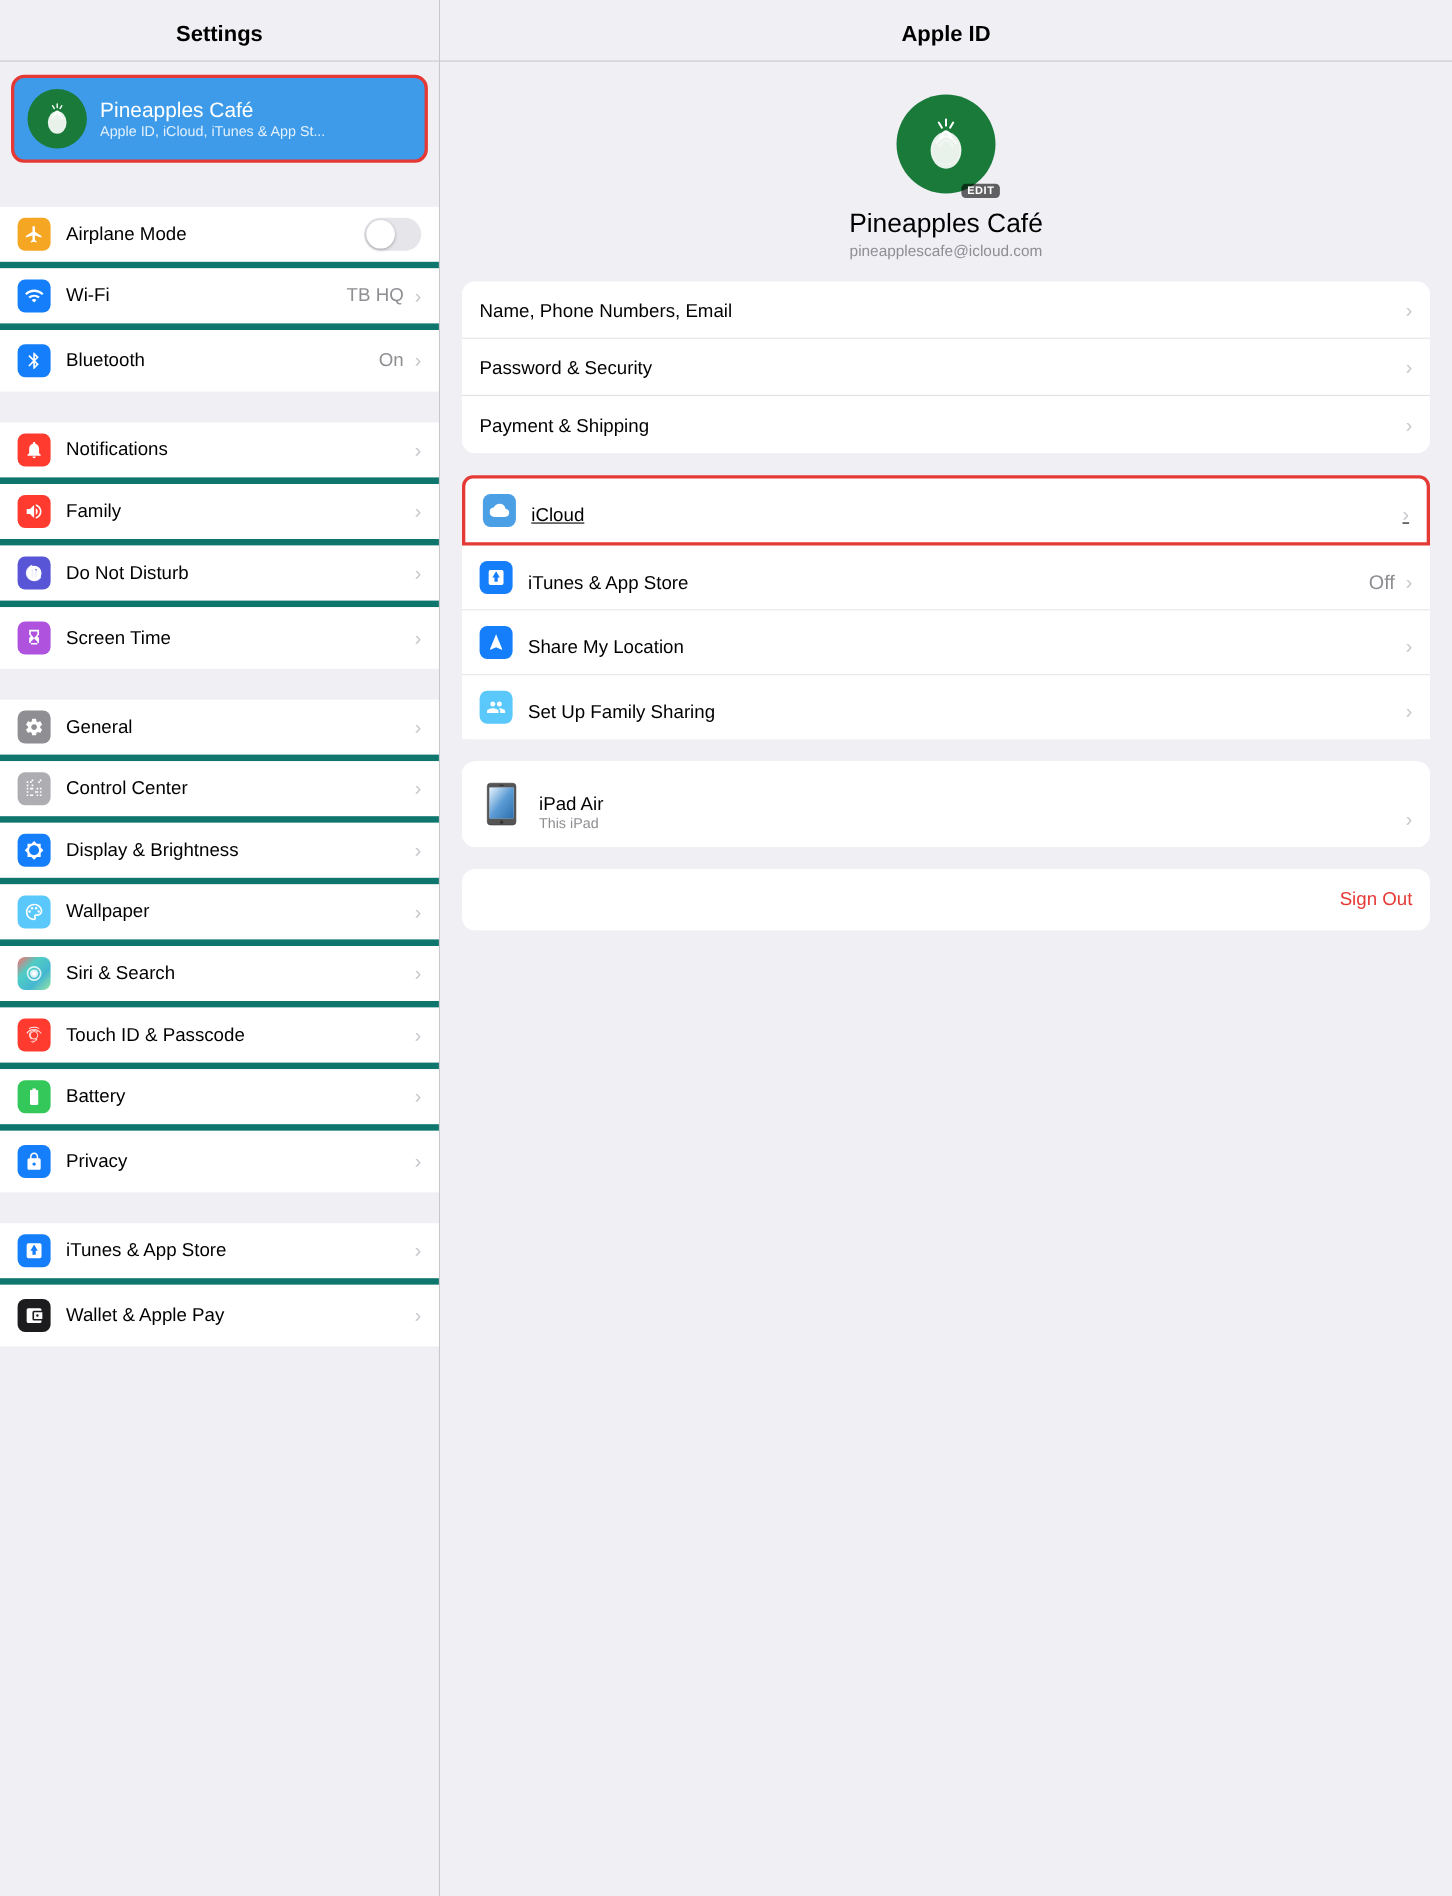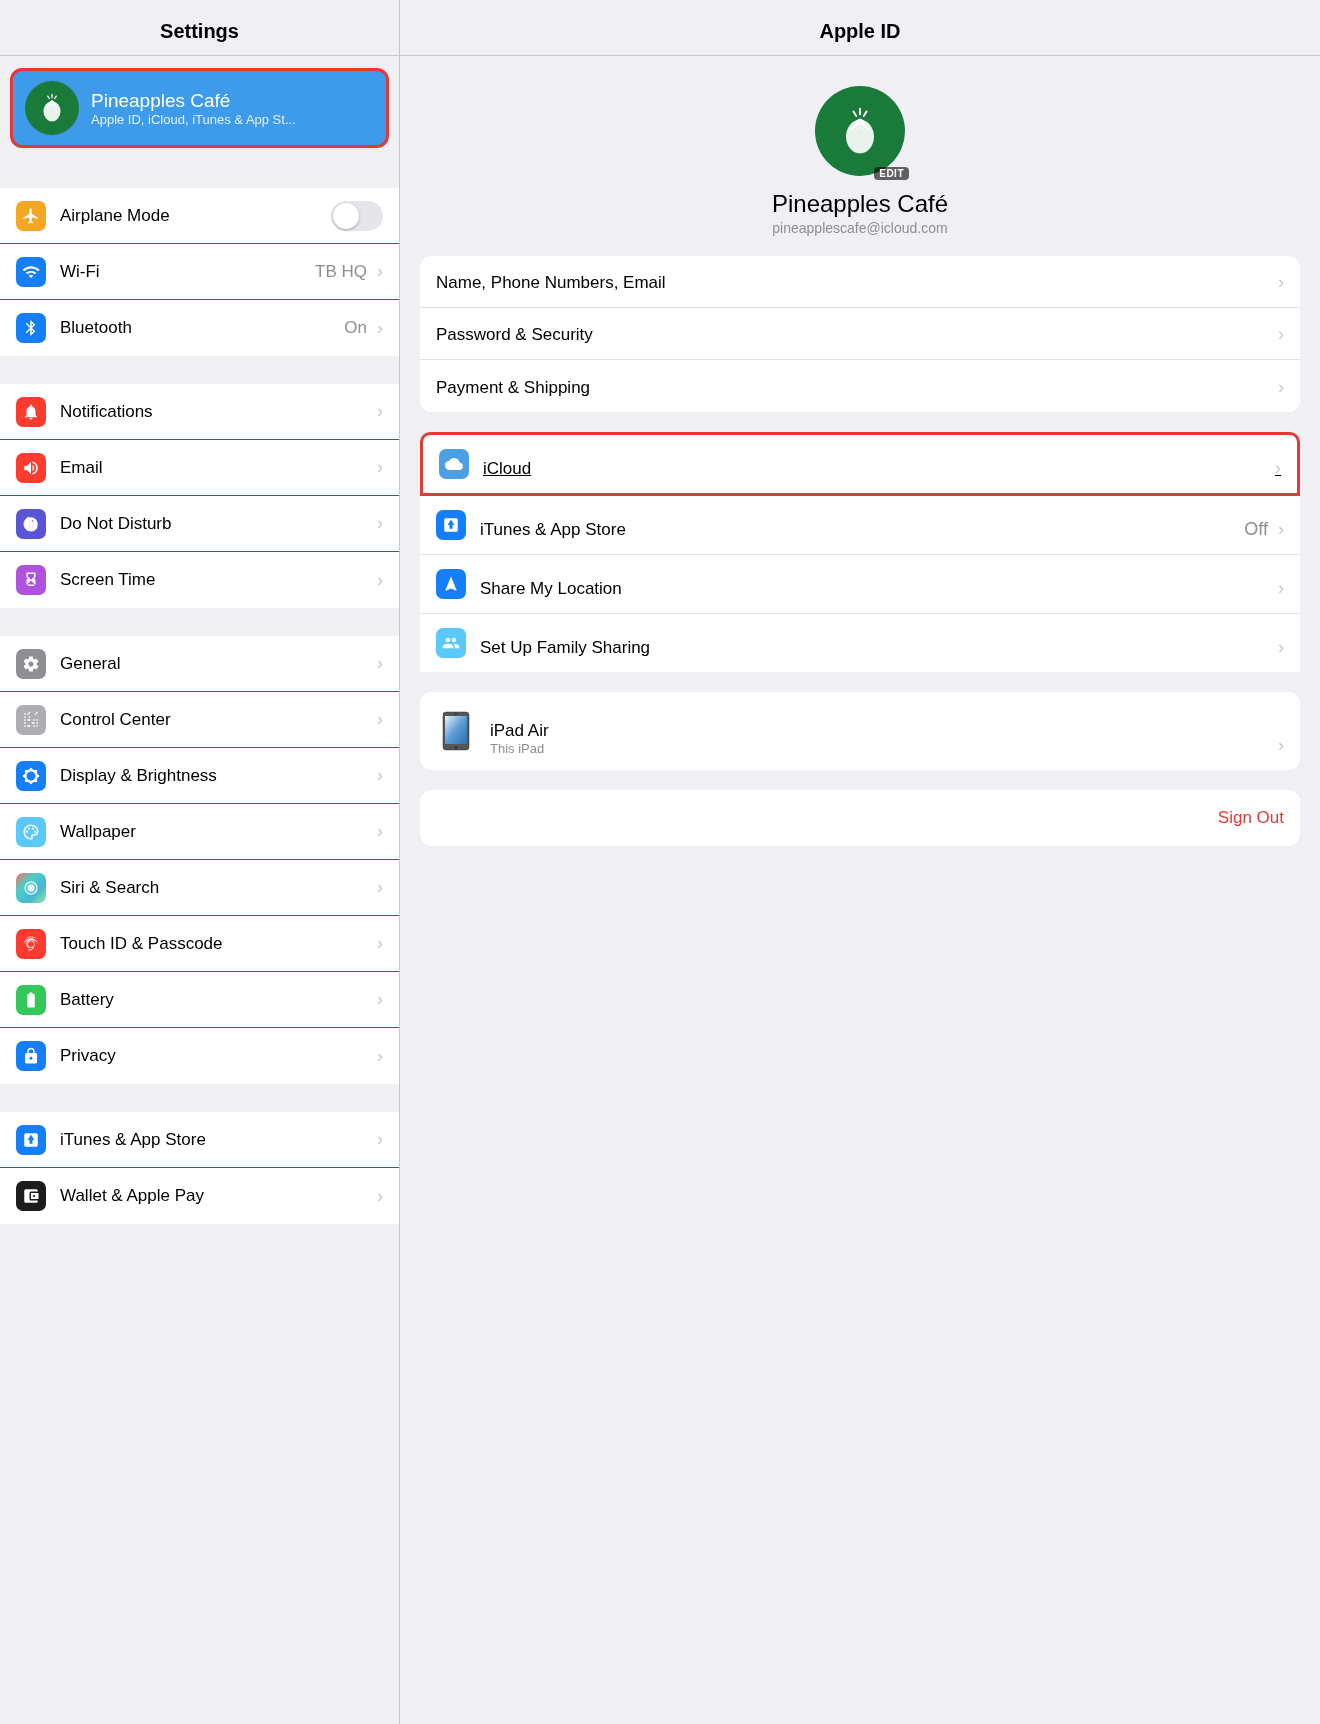--- a/index.html
+++ b/index.html
@@ -85,21 +85,21 @@
       height: 28px;
       background: #efeff4;
     }
 
     .settings-row {
       background: #fff;
       display: flex;
       align-items: center;
       padding: 0 16px;
       min-height: 56px;
-      border-bottom: 1px solid #0f766e;
+      border-bottom: 6px solid #0f766e;
       cursor: pointer;
       position: relative;
     }
     .settings-row:last-child {
       border-bottom: none;
     }
 
     .row-icon {
       width: 30px;
       height: 30px;
@@ -376,21 +376,21 @@
       </div>
       <span class="row-label">Notifications</span>
       <span class="chevron">›</span>
     </div>
     <div class="settings-row">
       <div class="row-icon red2">
         <svg viewBox="0 0 24 24">
             <path d="M3 9v6h4l5 5V4L7 9H3zm13.5 3c0-1.77-1.02-3.29-2.5-4.03v8.05c1.48-.73 2.5-2.25 2.5-4.02zM14 3.23v2.06c2.89.86 5 3.54 5 6.71s-2.11 5.85-5 6.71v2.06c4.01-.91 7-4.49 7-8.77s-2.99-7.86-7-8.77z"></path>
           </svg>
       </div>
-      <span class="row-label">Email</span>
+      <span class="row-label">Family</span>
       <span class="chevron">›</span>
     </div>
     <div class="settings-row">
       <div class="row-icon purple">
         <svg viewBox="0 0 24 24">
             <path d="M12 3a9 9 0 100 18A9 9 0 0012 3zm-1 14H9V7h2v10zm4 0h-2V7h2v10z"></path>
             <path d="M9 2C5.1 4.1 2 7.9 2 12c0 5.5 4.5 10 10 10 3.7 0 6.9-2 8.7-5L9 2z" opacity="0.9"></path>
           </svg>
       </div>
       <span class="row-label">Do Not Disturb</span>

